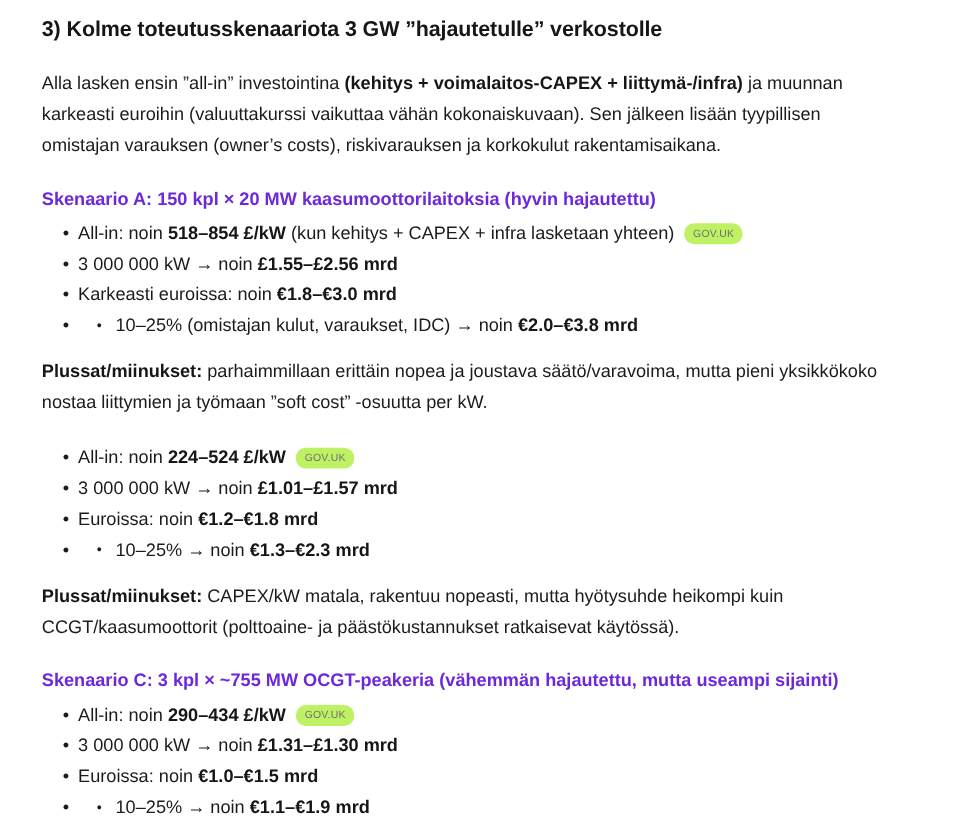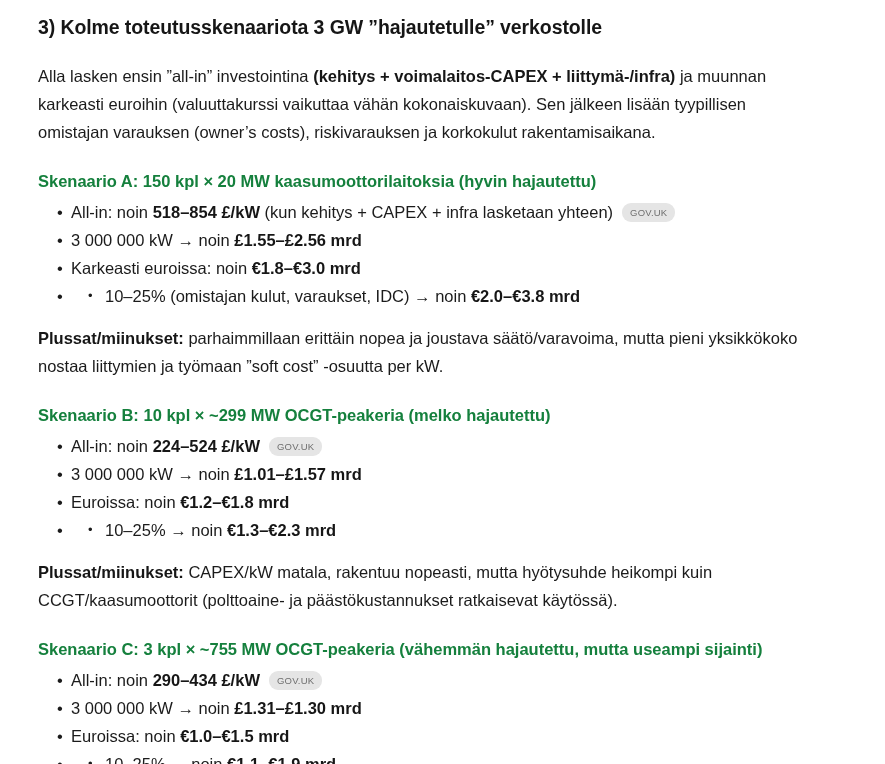--- a/index.html
+++ b/index.html
@@ -36,21 +36,21 @@
     line-height: 28px;
     margin: 0 0 22px 0;
     color: #1b1b1b;
   }
 
   .scenario-title {
     font-size: 16.5px;
     font-weight: 700;
     line-height: 26px;
     margin: 0 0 4px 0;
-    color: #15803d;
+    color: #6d28d9;
   }
 
   ul.blist {
     list-style: none;
     margin: 0 0 14px 0;
     padding: 0;
   }
   ul.blist > li {
     position: relative;
     font-size: 16.5px;
@@ -80,21 +80,21 @@
 
   b, .b {
     font-weight: 700;
     color: #161616;
   }
 
   .cite-badge {
     display: inline-block;
     vertical-align: 2px;
     margin-left: 9px;
-    background: #e5e5e5;
+    background: #bef264;
     color: #6f6f6f;
     font-size: 9.5px;
     letter-spacing: 0.2px;
     line-height: 1;
     padding: 5px 8px 4px 8px;
     border-radius: 9px;
     font-family: "Liberation Sans", sans-serif;
     white-space: nowrap;
   }
 </style>
@@ -114,21 +114,20 @@
         <div class="scenario-title">Skenaario A: 150 kpl × 20 MW kaasumoottorilaitoksia (hyvin hajautettu)</div>
         <ul class="blist">
           <li><span class="bullet">•</span><span>All-in: noin </span><b>518–854 £/kW</b><span> (kun kehitys + CAPEX + infra lasketaan yhteen)</span><span class="cite-badge">GOV.UK</span></li>
           <li><span class="bullet">•</span><span>3 000 000 kW → noin </span><b>£1.55–£2.56 mrd</b></li>
           <li><span class="bullet">•</span><span>Karkeasti euroissa: noin </span><b>€1.8–€3.0 mrd</b></li>
           <li class="nested"><span class="bullet">•</span><span class="bullet-inner">•</span><span>10–25% (omistajan kulut, varaukset, IDC) → noin </span><b>€2.0–€3.8 mrd</b></li>
         </ul>
         <p class="para"><b>Plussat/miinukset:</b><span> parhaimmillaan erittäin nopea ja joustava säätö/varavoima, mutta pieni yksikkökoko nostaa liittymien ja työmaan ”soft cost” -osuutta per kW.</span></p>
       </div>
       <div class="scenario-block">
-        <div class="scenario-title">Skenaario B: 10 kpl × ~299 MW OCGT-peakeria (melko hajautettu)</div>
         <ul class="blist">
           <li><span class="bullet">•</span><span>All-in: noin </span><b>224–524 £/kW</b><span class="cite-badge">GOV.UK</span></li>
           <li><span class="bullet">•</span><span>3 000 000 kW → noin </span><b>£1.01–£1.57 mrd</b></li>
           <li><span class="bullet">•</span><span>Euroissa: noin </span><b>€1.2–€1.8 mrd</b></li>
           <li class="nested"><span class="bullet">•</span><span class="bullet-inner">•</span><span>10–25% → noin </span><b>€1.3–€2.3 mrd</b></li>
         </ul>
         <p class="para"><b>Plussat/miinukset:</b><span> CAPEX/kW matala, rakentuu nopeasti, mutta hyötysuhde heikompi kuin CCGT/kaasumoottorit (polttoaine- ja päästökustannukset ratkaisevat käytössä).</span></p>
       </div>
       <div class="scenario-block">
         <div class="scenario-title">Skenaario C: 3 kpl × ~755 MW OCGT-peakeria (vähemmän hajautettu, mutta useampi sijainti)</div>

